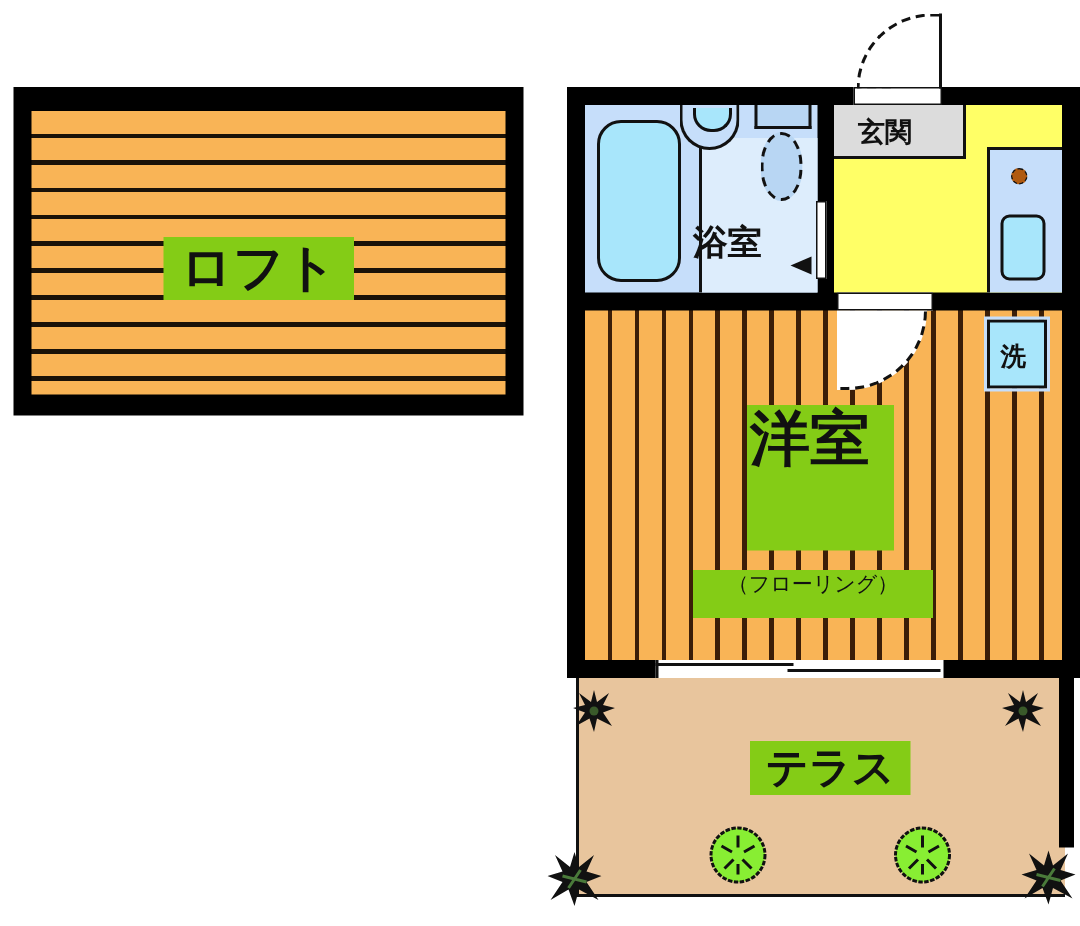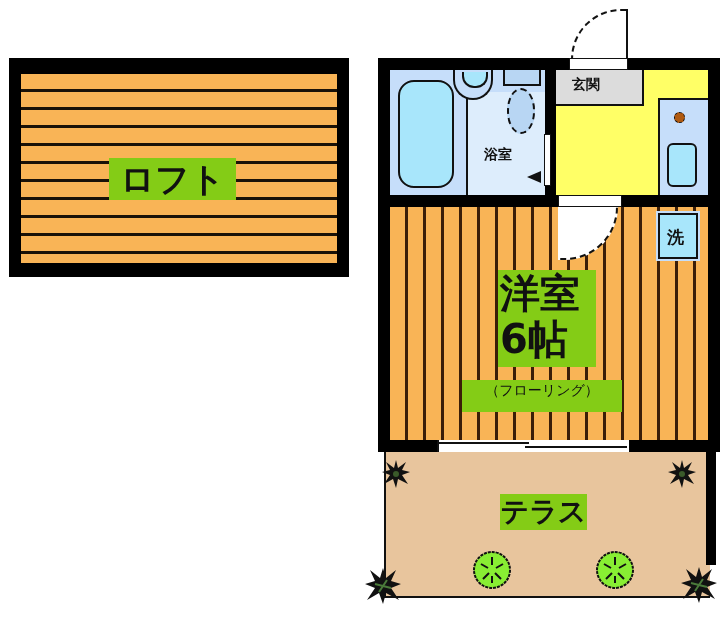--- a/index.html
+++ b/index.html
@@ -32,60 +32,59 @@
 <div class="abs bath-bg" style="left:390px;top:70px;width:155px;height:125px;"></div>
 <div class="abs bath-floor" style="left:466px;top:92px;width:79px;height:103px;border-left:2px solid #111;"></div>
 <div class="abs fixture" style="left:398px;top:80px;width:56px;height:108px;"></div>
 
 <div class="abs" style="left:453px;top:70px;width:40px;height:30px;border:2px solid #111;border-top:none;border-radius:0 0 20px 20px;background:#c6defa;">
   <div style="position:absolute;left:7px;top:2px;width:22px;height:14px;background:#a8e6fb;border:2px solid #111;border-top:none;border-radius:0 0 12px 12px;"></div>
 </div>
 
 <div class="abs" style="left:503px;top:70px;width:38px;height:16px;background:#b8d6f3;border:2px solid #111;border-top:none;"></div>
 <div class="abs" style="left:507px;top:88px;width:28px;height:46px;background:#b8d6f3;border:2px dashed #111;border-radius:14px/22px;"></div>
-<div class="abs" style="left:484px;top:146px;font-size:14px;font-weight:bold;color:#111;">浴室</div>
+<div class="abs" style="left:462px;top:146px;font-size:23px;font-weight:bold;color:#111;">浴室</div>
 
 <div class="abs door-gap" style="left:544px;top:134px;width:7px;height:52px;border:1px solid #111;"></div>
 <div class="abs" style="left:527px;top:171px;width:0;height:0;border-top:6px solid transparent;border-bottom:6px solid transparent;border-right:14px solid #111;"></div>
 
 <div class="abs" style="left:556px;top:70px;width:152px;height:125px;background:#ffff66;"></div>
 <div class="abs" style="left:556px;top:70px;width:88px;height:36px;background:#dcdcdc;border-right:2px solid #111;border-bottom:2px solid #111;"></div>
-<div class="abs" style="left:572px;top:76px;font-size:14px;font-weight:bold;color:#111;">玄関</div>
+<div class="abs" style="left:572px;top:76px;font-size:18px;font-weight:bold;color:#111;">玄関</div>
 
 <div class="abs" style="left:658px;top:98px;width:50px;height:97px;background:#c6defa;border-left:2px solid #111;border-top:2px solid #111;"></div>
 <div class="abs" style="left:674px;top:112px;width:11px;height:11px;border-radius:50%;background:#b05a10;border:1px dashed #111;"></div>
 <div class="abs" style="left:667px;top:143px;width:30px;height:44px;background:#a8e6fb;border:2px solid #111;border-radius:6px;"></div>
 
 <div class="abs door-gap" style="left:569px;top:58px;width:59px;height:12px;border:1px solid #111;"></div>
 <div class="abs" style="left:571px;top:9px;width:56px;height:50px;border-top:2px dashed #111;border-left:2px dashed #111;border-radius:56px 0 0 0;"></div>
 <div class="abs" style="left:626px;top:9px;width:2px;height:50px;background:#111;"></div>
 
 <div class="abs room-stripes" style="left:390px;top:207px;width:318px;height:233px;"></div>
 
 <div class="abs door-gap" style="left:558px;top:195px;width:64px;height:12px;border:1px solid #111;"></div>
 <div class="abs" style="left:558px;top:207px;width:60px;height:53px;background:#fff;border-right:2px dashed #111;border-bottom:2px dashed #111;border-radius:0 0 60px 0;"></div>
 
 <div class="abs" style="left:658px;top:213px;width:40px;height:46px;background:#a8e6fb;border:2px solid #111;outline:2px solid #c6defa;"></div>
 <div class="abs" style="left:667px;top:226px;font-size:17px;font-weight:bold;color:#111;">洗</div>
 
 <div class="abs label" style="left:498px;top:270px;width:98px;height:97px;font-size:40px;line-height:46px;text-align:left;padding-left:2px;">
   <div>洋室</div>
-  <div>6帖</div>
 </div>
 <div class="abs label" style="left:462px;top:380px;width:160px;height:32px;font-size:14px;line-height:20px;font-weight:normal;">（フローリング）</div>
 
 <div class="abs door-gap" style="left:437px;top:440px;width:192px;height:12px;">
   <div style="position:absolute;left:0;top:2px;width:92px;height:2px;background:#111;"></div>
   <div style="position:absolute;left:88px;top:6px;width:102px;height:2px;background:#111;"></div>
   <div style="position:absolute;left:0;top:0;width:2px;height:12px;background:#111;"></div>
 </div>
 
 <div class="abs terrace" style="left:384px;top:452px;width:326px;height:146px;border-left:2px solid #111;border-bottom:2px solid #111;"></div>
 <div class="abs wall" style="left:706px;top:452px;width:10px;height:113px;"></div>
-<div class="abs label" style="left:500px;top:494px;width:87px;height:36px;font-size:28px;line-height:36px;">テラス</div>
+<div class="abs label" style="left:500px;top:494px;width:107px;height:36px;font-size:28px;line-height:36px;">テラス</div>
 
 <svg class="shrub" style="left:471px;top:549px;" width="42" height="42" viewBox="0 0 42 42">
   <circle cx="21" cy="21" r="18" fill="#88ee33" stroke="#111" stroke-width="2" stroke-dasharray="3 1"></circle>
   <path d="M21 8 L21 16 M10 15 L17 19 M32 15 L25 19 M12 30 L18 24 M30 30 L24 24 M21 34 L21 27" stroke="#111" stroke-width="2"></path>
 </svg>
 <svg class="shrub" style="left:594px;top:549px;" width="42" height="42" viewBox="0 0 42 42">
   <circle cx="21" cy="21" r="18" fill="#88ee33" stroke="#111" stroke-width="2" stroke-dasharray="3 1"></circle>
   <path d="M21 8 L21 16 M10 15 L17 19 M32 15 L25 19 M12 30 L18 24 M30 30 L24 24 M21 34 L21 27" stroke="#111" stroke-width="2"></path>
 </svg>
 

